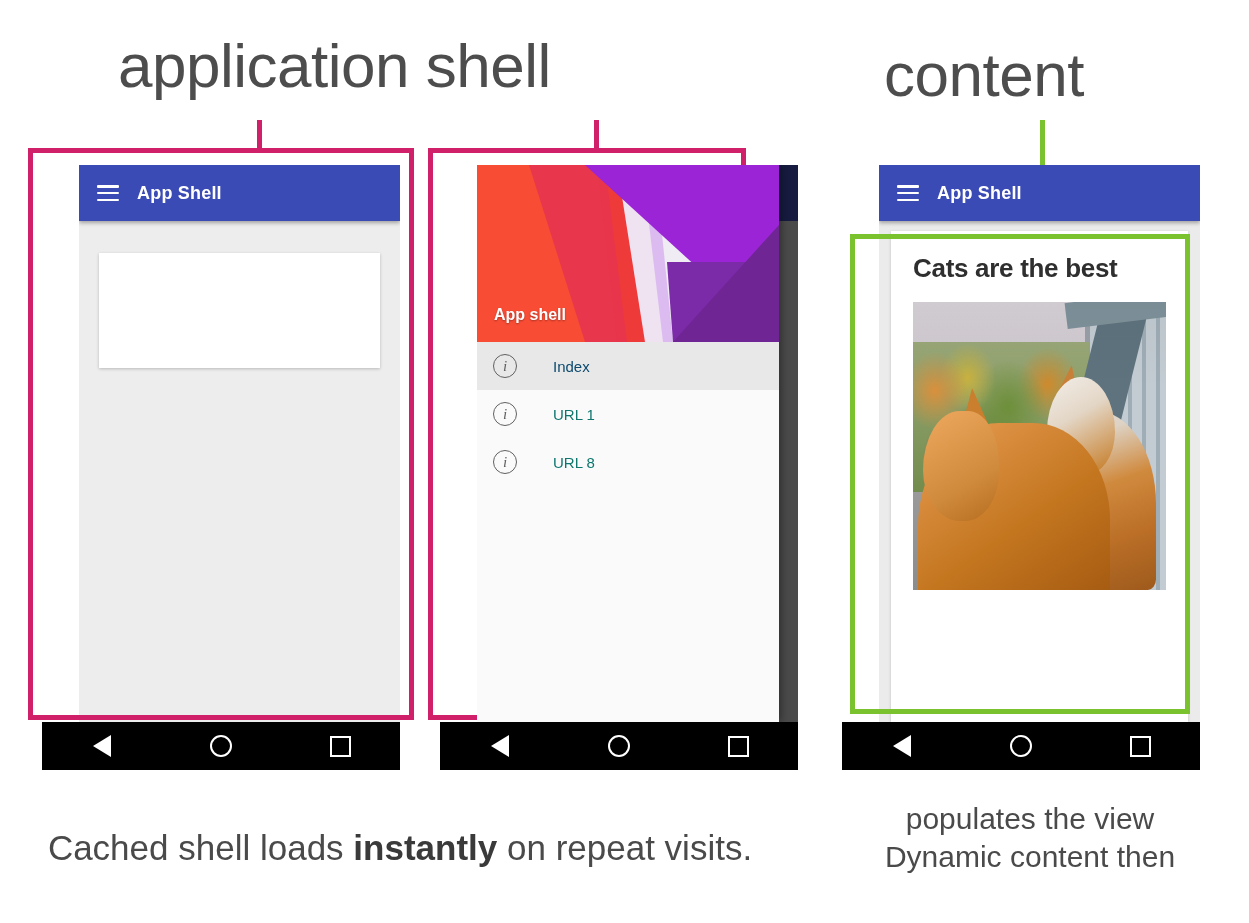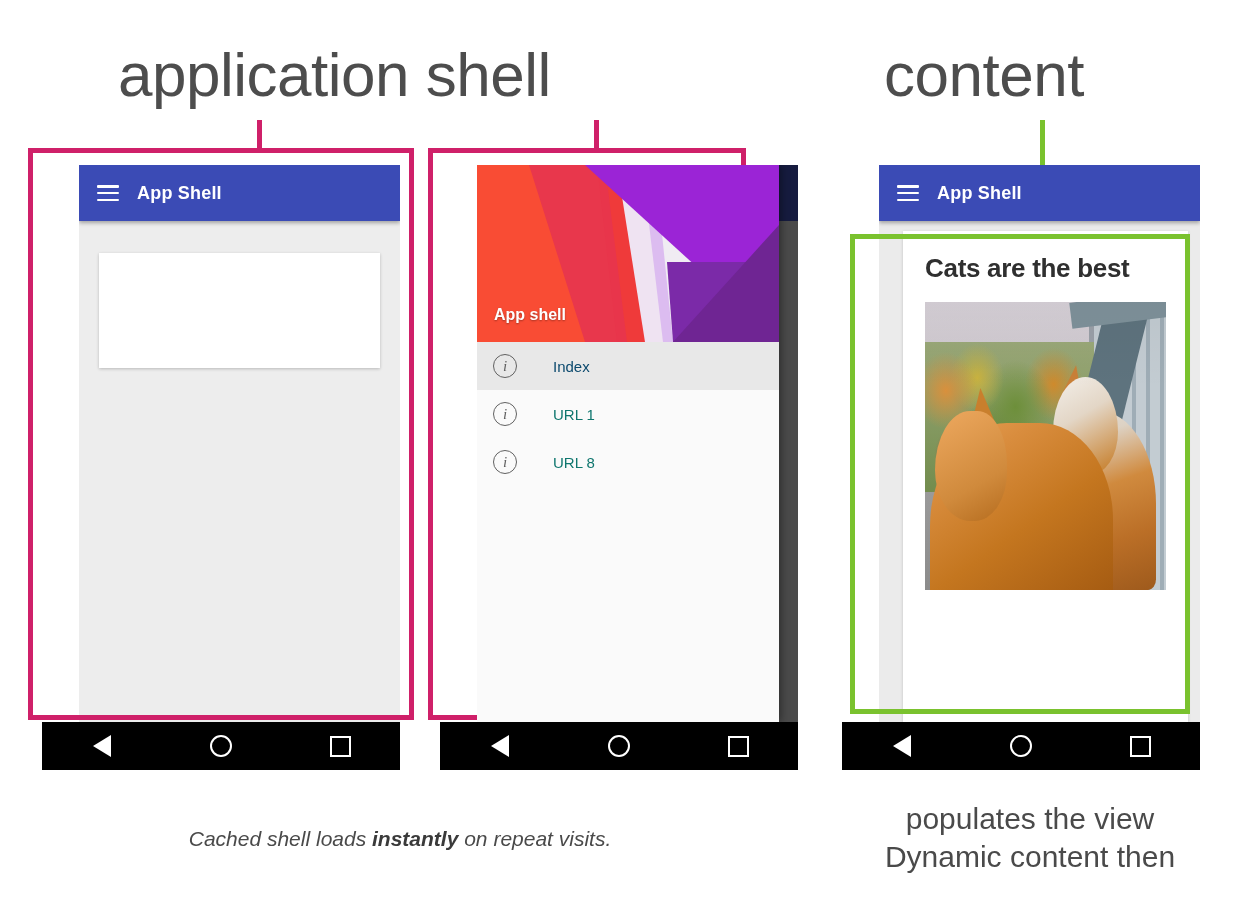--- a/index.html
+++ b/index.html
@@ -19,21 +19,21 @@
   
   .annot-label {
     position: absolute;
     color: #4d4d4d;
     font-size: 62px;
     font-weight: 300;
     letter-spacing: -0.5px;
     line-height: 1;
     white-space: nowrap;
   }
-  #label-app-shell { left: 118px; top: 44px; }
+  #label-app-shell { left: 118px; top: 35px; }
   #label-content   { left: 884px; top: 44px; }
 
   
   .connector {
     position: absolute;
     width: 5px;
     background: #cf2069;
   }
   .connector.green { background: #7ac22e; width: 5px; }
 
@@ -198,21 +198,21 @@
   .drawer-item.active .drawer-item-label {
     font-weight: normal;
     color: #0c4a6e;
   }
 
   
   .content-body {
     position: absolute;
     left: 0; right: 0; top: 56px; bottom: 0;
     background: #ebebeb;
-    padding: 10px 12px 0 24px;
+    padding: 10px 12px 0 12px;
     box-sizing: border-box;
   }
   .content-card {
     background: #ffffff;
     height: 100%;
     padding: 22px 22px 0 22px;
     box-sizing: border-box;
     box-shadow: 0 1px 3px rgba(0,0,0,0.18);
   }
   .content-title {
@@ -311,22 +311,21 @@
   
   .caption {
     position: absolute;
     color: #4a4a4a;
     font-weight: 300;
     line-height: 1.28;
   }
   #caption-left {
     left: 0; width: 800px; top: 826px;
     text-align: center;
-    font-size: 21px;
-    font-style: italic;
+    font-size: 35px;
   }
   #caption-left b { font-weight: bold; color: #3a3a3a; }
   #caption-right {
     left: 830px; width: 400px; top: 800px;
     text-align: center;
     font-size: 30px;
   }
 </style>
 </head>
 <body>

